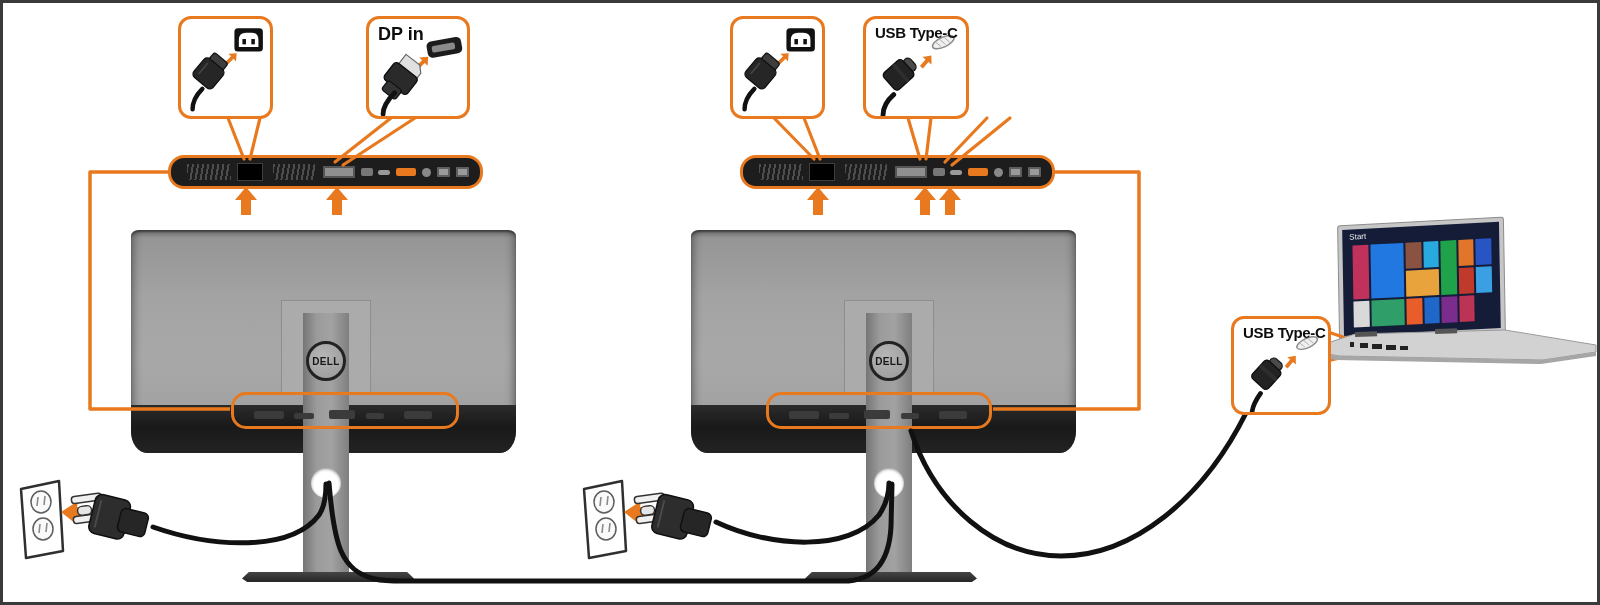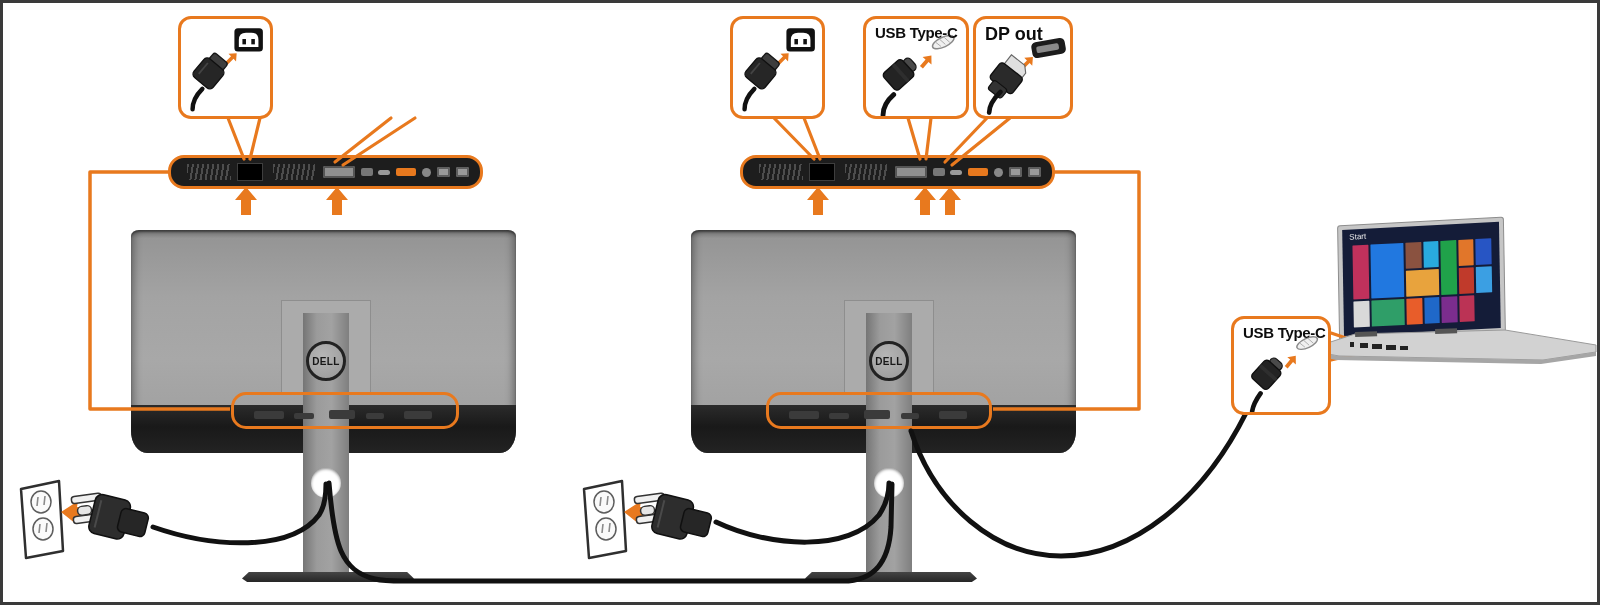--- a/index.html
+++ b/index.html
@@ -234,20 +234,36 @@
       <use href="#mini-arrow" xlink:href="#mini-arrow" transform="translate(47,41) rotate(-45)"></use>
       <g transform="translate(14,36) rotate(40 20 20)">
         <rect x="8" y="0" width="20" height="11" rx="3" fill="#3d3d3d" stroke="#161616" stroke-width="1.5"></rect>
         <rect x="4" y="9" width="28" height="27" rx="5" fill="#262626" stroke="#101010" stroke-width="1.5"></rect>
         <path d="M10,14 L10,30" stroke="#444" stroke-width="2"></path>
       </g>
       <path d="M24,74 C16,82 13,89 13,97" stroke="#111" stroke-width="5" fill="none" stroke-linecap="round"></path>
     </svg>
   </div>
 
+  <div class="callout" style="left:363px; top:13px; width:104px; height:103px;">
+    <div class="callout-label lbl-lg">DP in</div>
+    <svg viewBox="0 0 100 100">
+      <g transform="translate(58,24) rotate(-10)">
+        <rect x="0" y="0" width="36" height="17" rx="5" fill="#1c1c1c"></rect>
+        <rect x="5" y="5" width="24" height="7" rx="2" fill="#8a8a8a"></rect>
+      </g>
+      <use href="#mini-arrow" xlink:href="#mini-arrow" transform="translate(45,46) rotate(-45)"></use>
+      <g transform="translate(10,38) rotate(38 22 22)">
+        <polygon points="12,0 30,0 36,6 36,14 12,14" fill="#e0e0e0" stroke="#666" stroke-width="1.2"></polygon>
+        <rect x="8" y="12" width="30" height="22" rx="4" fill="#2a2a2a" stroke="#101010" stroke-width="1.5"></rect>
+        <rect x="14" y="32" width="18" height="12" rx="3" fill="#333" stroke="#101010" stroke-width="1.2"></rect>
+      </g>
+      <path d="M26,76 C18,84 14,91 14,98" stroke="#111" stroke-width="5" fill="none" stroke-linecap="round"></path>
+    </svg>
+  </div>
 
   <div class="callout" style="left:727px; top:13px; width:95px; height:103px;">
     <svg viewBox="0 0 100 100">
       <g transform="translate(60,6)">
         <rect x="0" y="0" width="32" height="26" rx="4" fill="#111"></rect>
         <path d="M5,13 Q5,5 13,5 L19,5 Q27,5 27,13 L27,21 L5,21 Z" fill="#fff"></path>
         <rect x="9" y="12" width="4" height="6" fill="#111"></rect>
         <rect x="19" y="12" width="4" height="6" fill="#111"></rect>
       </g>
       <use href="#mini-arrow" xlink:href="#mini-arrow" transform="translate(47,41) rotate(-45)"></use>
@@ -270,36 +286,20 @@
       <use href="#mini-arrow" xlink:href="#mini-arrow" transform="translate(51,46) rotate(-50)"></use>
       <g transform="translate(20,40) rotate(48 16 16)">
         <rect x="7" y="0" width="15" height="9" rx="4.5" fill="#4a4a4a" stroke="#161616" stroke-width="1.3"></rect>
         <rect x="3" y="7" width="23" height="26" rx="4" fill="#232323" stroke="#101010" stroke-width="1.5"></rect>
         <rect x="3" y="15" width="23" height="4" fill="#2e2e2e"></rect>
       </g>
       <path d="M27,78 C19,85 16,92 16,99" stroke="#111" stroke-width="5" fill="none" stroke-linecap="round"></path>
     </svg>
   </div>
 
-  <div class="callout" style="left:970px; top:13px; width:100px; height:103px;">
-    <div class="callout-label lbl-lg">DP out</div>
-    <svg viewBox="0 0 100 100">
-      <g transform="translate(58,24) rotate(-10)">
-        <rect x="0" y="0" width="36" height="17" rx="5" fill="#1c1c1c"></rect>
-        <rect x="5" y="5" width="24" height="7" rx="2" fill="#8a8a8a"></rect>
-      </g>
-      <use href="#mini-arrow" xlink:href="#mini-arrow" transform="translate(45,46) rotate(-45)"></use>
-      <g transform="translate(10,38) rotate(38 22 22)">
-        <polygon points="12,0 30,0 36,6 36,14 12,14" fill="#e0e0e0" stroke="#666" stroke-width="1.2"></polygon>
-        <rect x="8" y="12" width="30" height="22" rx="4" fill="#2a2a2a" stroke="#101010" stroke-width="1.5"></rect>
-        <rect x="14" y="32" width="18" height="12" rx="3" fill="#333" stroke="#101010" stroke-width="1.2"></rect>
-      </g>
-      <path d="M26,76 C18,84 14,91 14,98" stroke="#111" stroke-width="5" fill="none" stroke-linecap="round"></path>
-    </svg>
-  </div>
 
   <div class="callout" style="left:1228px; top:313px; width:100px; height:99px;">
     <div class="callout-label lbl-md">USB Type-C</div>
     <svg viewBox="0 0 100 100">
       <g transform="translate(66,26) rotate(-25)">
         <ellipse cx="11" cy="5" rx="12" ry="5" fill="#f0f0f0" stroke="#8a8a8a" stroke-width="1.5"></ellipse>
         <path d="M4,2 L7,8 M9,1 L12,8 M14,1 L17,8" stroke="#aaa" stroke-width="0.9"></path>
       </g>
       <use href="#mini-arrow" xlink:href="#mini-arrow" transform="translate(51,48) rotate(-50)"></use>
       <g transform="translate(22,42) rotate(42 16 16)">

